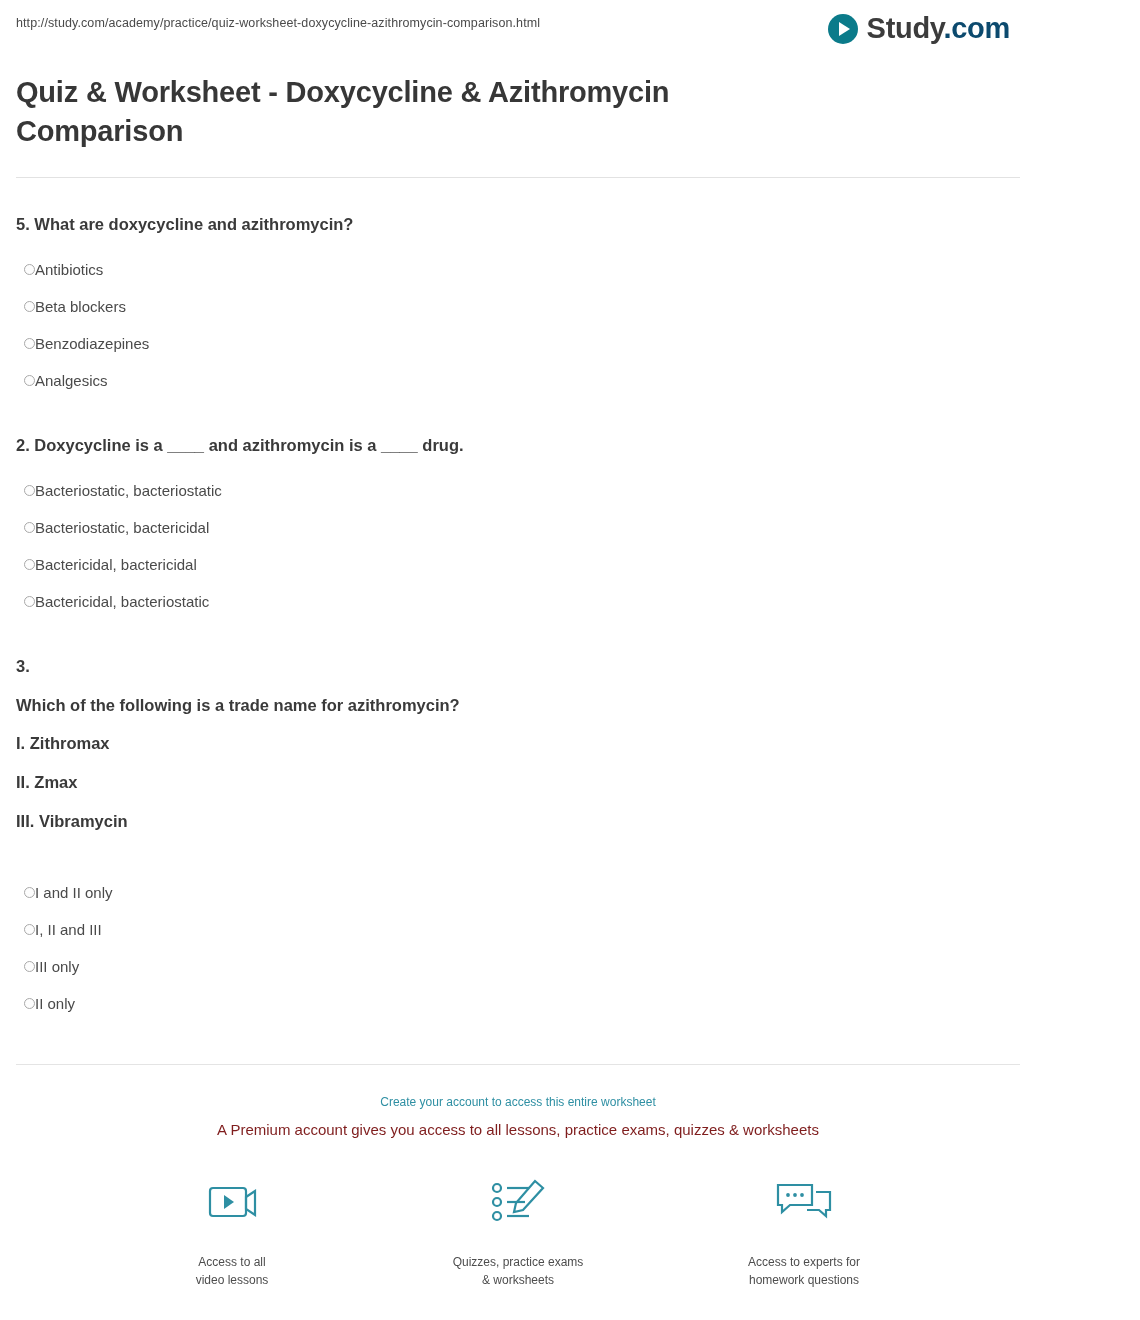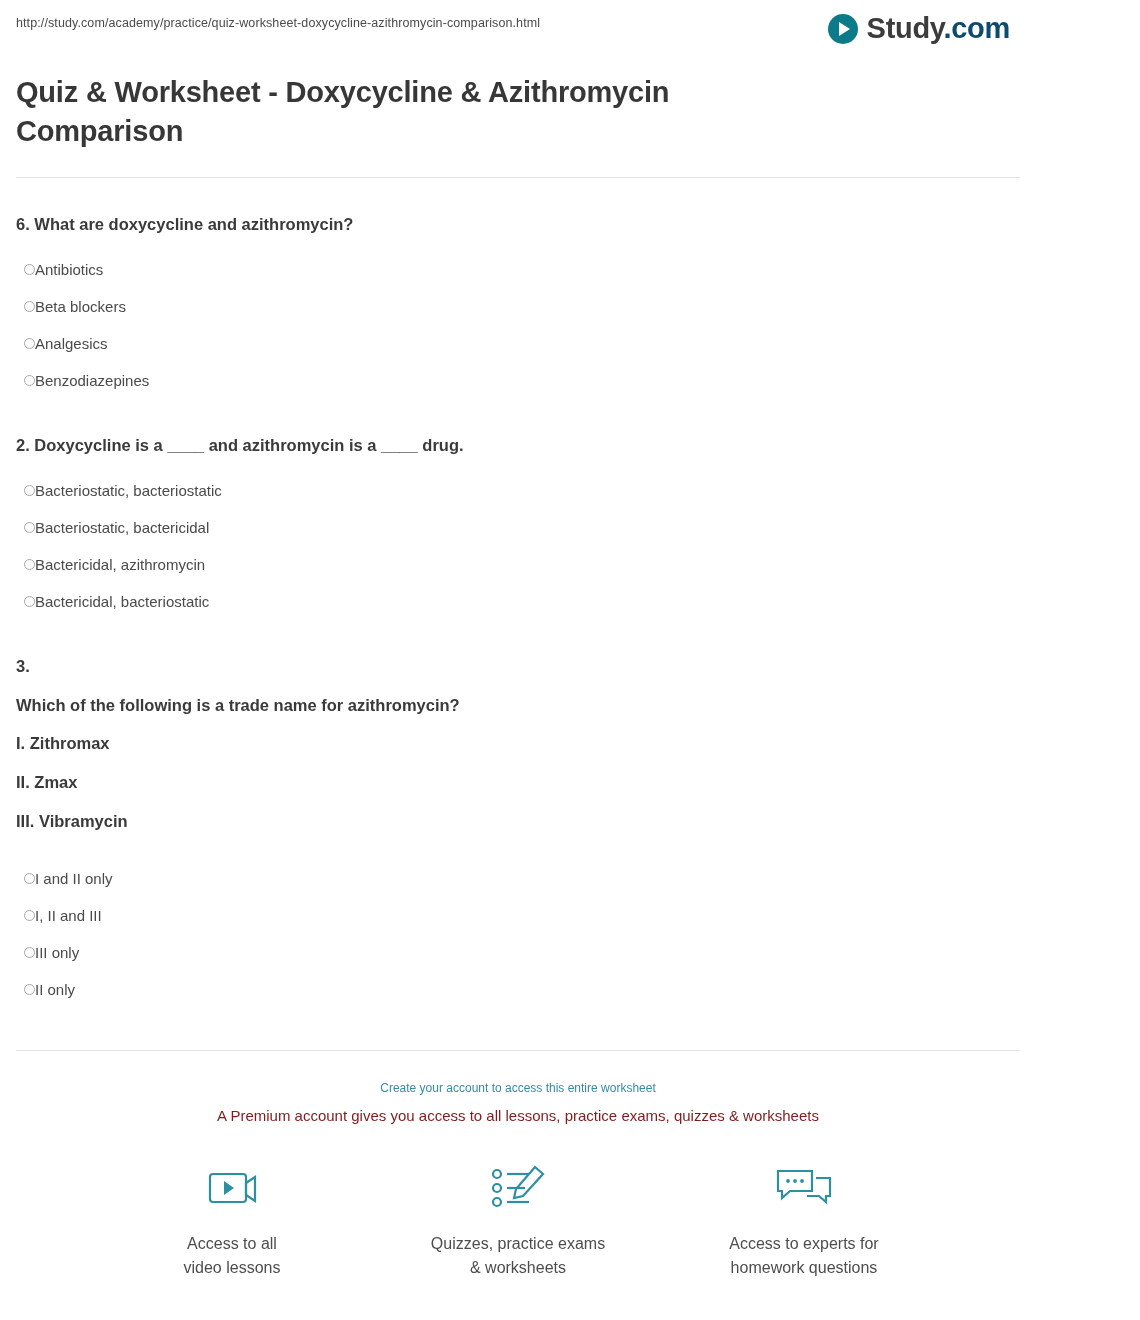--- a/index.html
+++ b/index.html
@@ -83,21 +83,21 @@
     line-height: 1.5;
     margin: 0 0 14px 0;
   }
   .q-line {
     font-size: 16.5px;
     font-weight: bold;
     color: #3a3a3a;
     line-height: 1.5;
     margin: 0 0 14px 0;
   }
-  .q-line.stacked { margin-bottom: 26px; }
+  .q-line.stacked { margin-bottom: 40px; }
   .options { margin: 0; padding: 0; list-style: none; }
   .option {
     display: flex;
     align-items: center;
     padding: 8px 0 8px 8px;
   }
   .radio {
     width: 11px; height: 11px;
     border: 1px solid #a9a9a9;
     border-radius: 50%;
@@ -145,22 +145,22 @@
     align-items: center;
   }
   .feature-icon {
     height: 54px;
     display: flex;
     align-items: center;
     justify-content: center;
     color: #2e8fa3;
   }
   .feature-label {
-    margin-top: 16px;
-    font-size: 16px;
+    margin-top: 23px;
+    font-size: 12px;
     color: #4d4d4d;
     line-height: 1.55;
     text-align: center;
     white-space: pre-line;
   }
 </style>
 </head>
 <body>
 
 <div class="page">
@@ -170,55 +170,55 @@
     <div class="brand">
       <span class="brand-mark"></span>
       <span class="brand-text"><span>Study</span><span class="dot">.com</span></span>
     </div>
   </div>
 
   <h1 class="title">Quiz &amp; Worksheet - Doxycycline &amp; Azithromycin Comparison</h1>
   <hr class="rule">
 
   <div class="question-block">
-    <p class="q-text">6. What are doxycycline and azithromycin?</p>
+    <p class="q-text">5. What are doxycycline and azithromycin?</p>
     <ul class="options">
       <li class="option">
         <span class="radio"></span>
         <span class="option-label">Antibiotics</span>
       </li>
       <li class="option">
         <span class="radio"></span>
         <span class="option-label">Beta blockers</span>
       </li>
       <li class="option">
         <span class="radio"></span>
+        <span class="option-label">Benzodiazepines</span>
+      </li>
+      <li class="option">
+        <span class="radio"></span>
         <span class="option-label">Analgesics</span>
-      </li>
-      <li class="option">
-        <span class="radio"></span>
-        <span class="option-label">Benzodiazepines</span>
       </li>
     </ul>
   </div>
 
   <div class="question-block">
     <p class="q-text">2. Doxycycline is a ____ and azithromycin is a ____ drug.</p>
     <ul class="options">
       <li class="option">
         <span class="radio"></span>
         <span class="option-label">Bacteriostatic, bacteriostatic</span>
       </li>
       <li class="option">
         <span class="radio"></span>
         <span class="option-label">Bacteriostatic, bactericidal</span>
       </li>
       <li class="option">
         <span class="radio"></span>
-        <span class="option-label">Bactericidal, azithromycin</span>
+        <span class="option-label">Bactericidal, bactericidal</span>
       </li>
       <li class="option">
         <span class="radio"></span>
         <span class="option-label">Bactericidal, bacteriostatic</span>
       </li>
     </ul>
   </div>
 
   <div class="question-block">
     <p class="q-text">3.</p>

